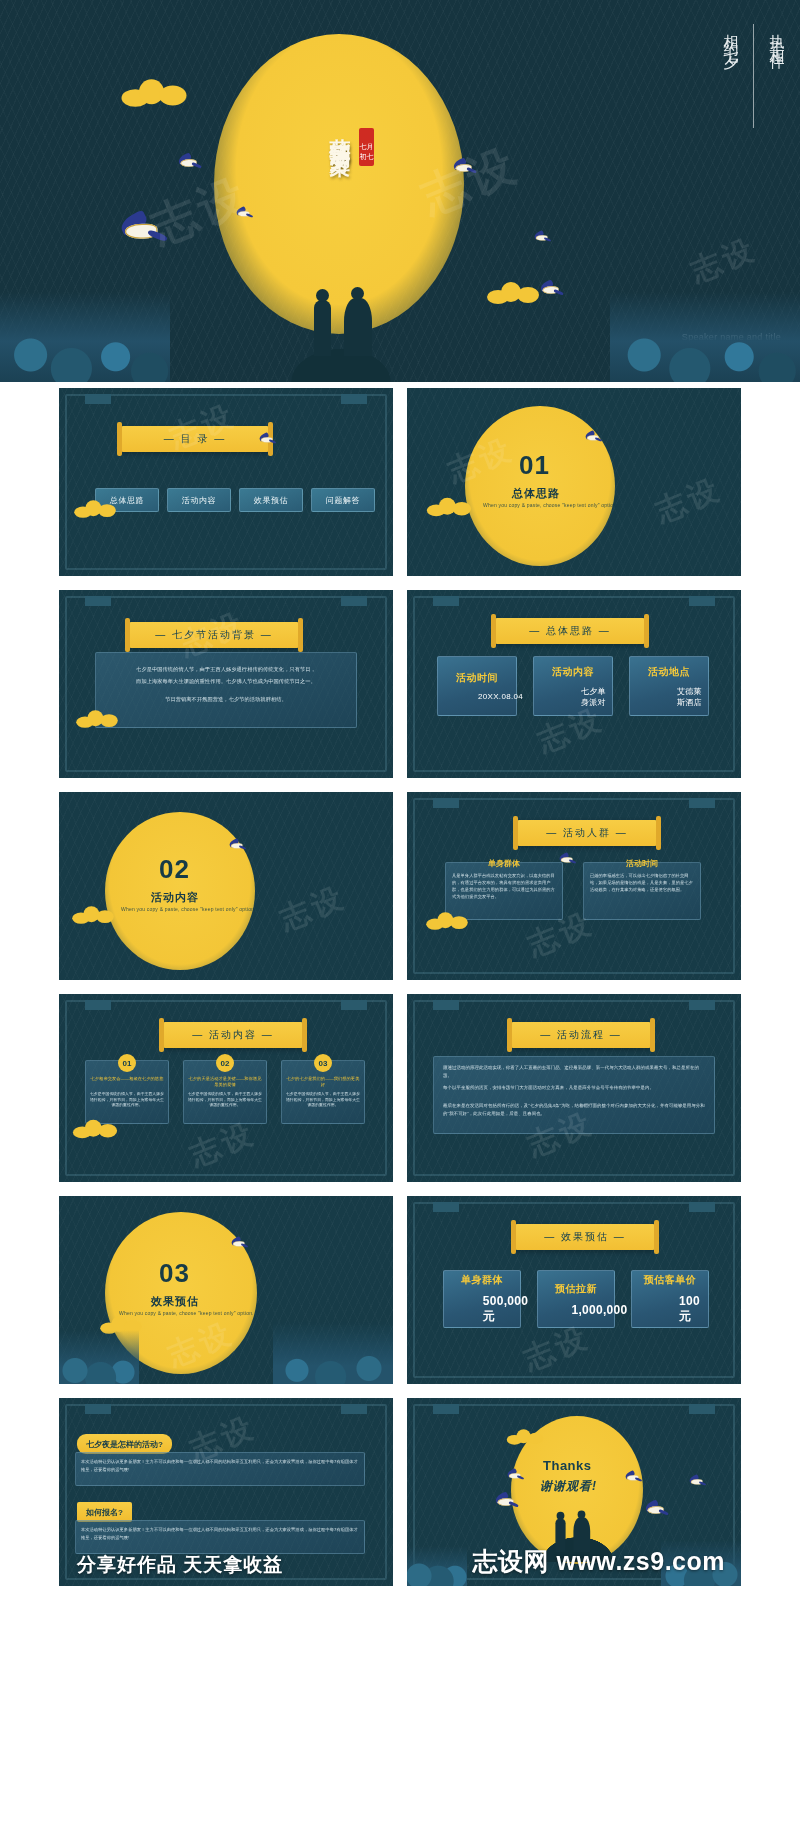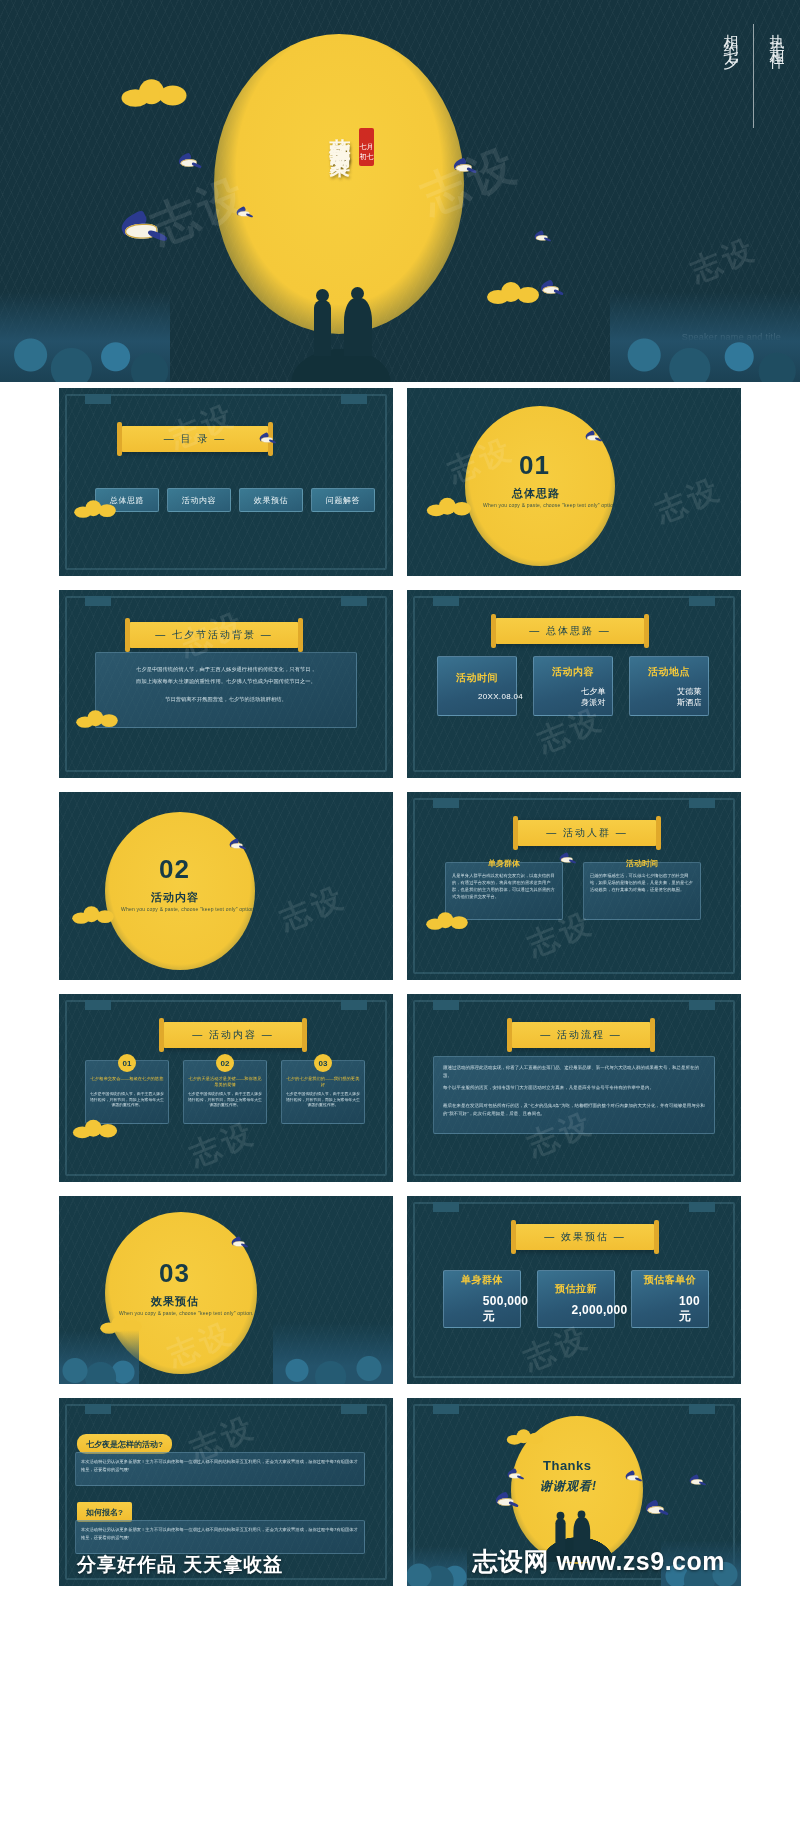--- a/index.html
+++ b/index.html
@@ -639,21 +639,21 @@
 
   <div class="thumb">
     <div class="frame"></div>
     <div class="banner" style="left:108px; top:28px; width:140px;">— 效果预估 —</div>
     <div class="card" style="left:36px; top:74px; width:78px; height:58px;">
       <div class="k">单身群体</div>
       <div class="v">500,000元</div>
     </div>
     <div class="card" style="left:130px; top:74px; width:78px; height:58px;">
       <div class="k">预估拉新</div>
-      <div class="v">2,000,000</div>
+      <div class="v">1,000,000</div>
     </div>
     <div class="card" style="left:224px; top:74px; width:78px; height:58px;">
       <div class="k">预估客单价</div>
       <div class="v">100元</div>
     </div>
     <div class="wm s" style="left:116px; top:132px;">志设</div>
   </div>
 
   <div class="thumb">
     <div class="frame"></div>

